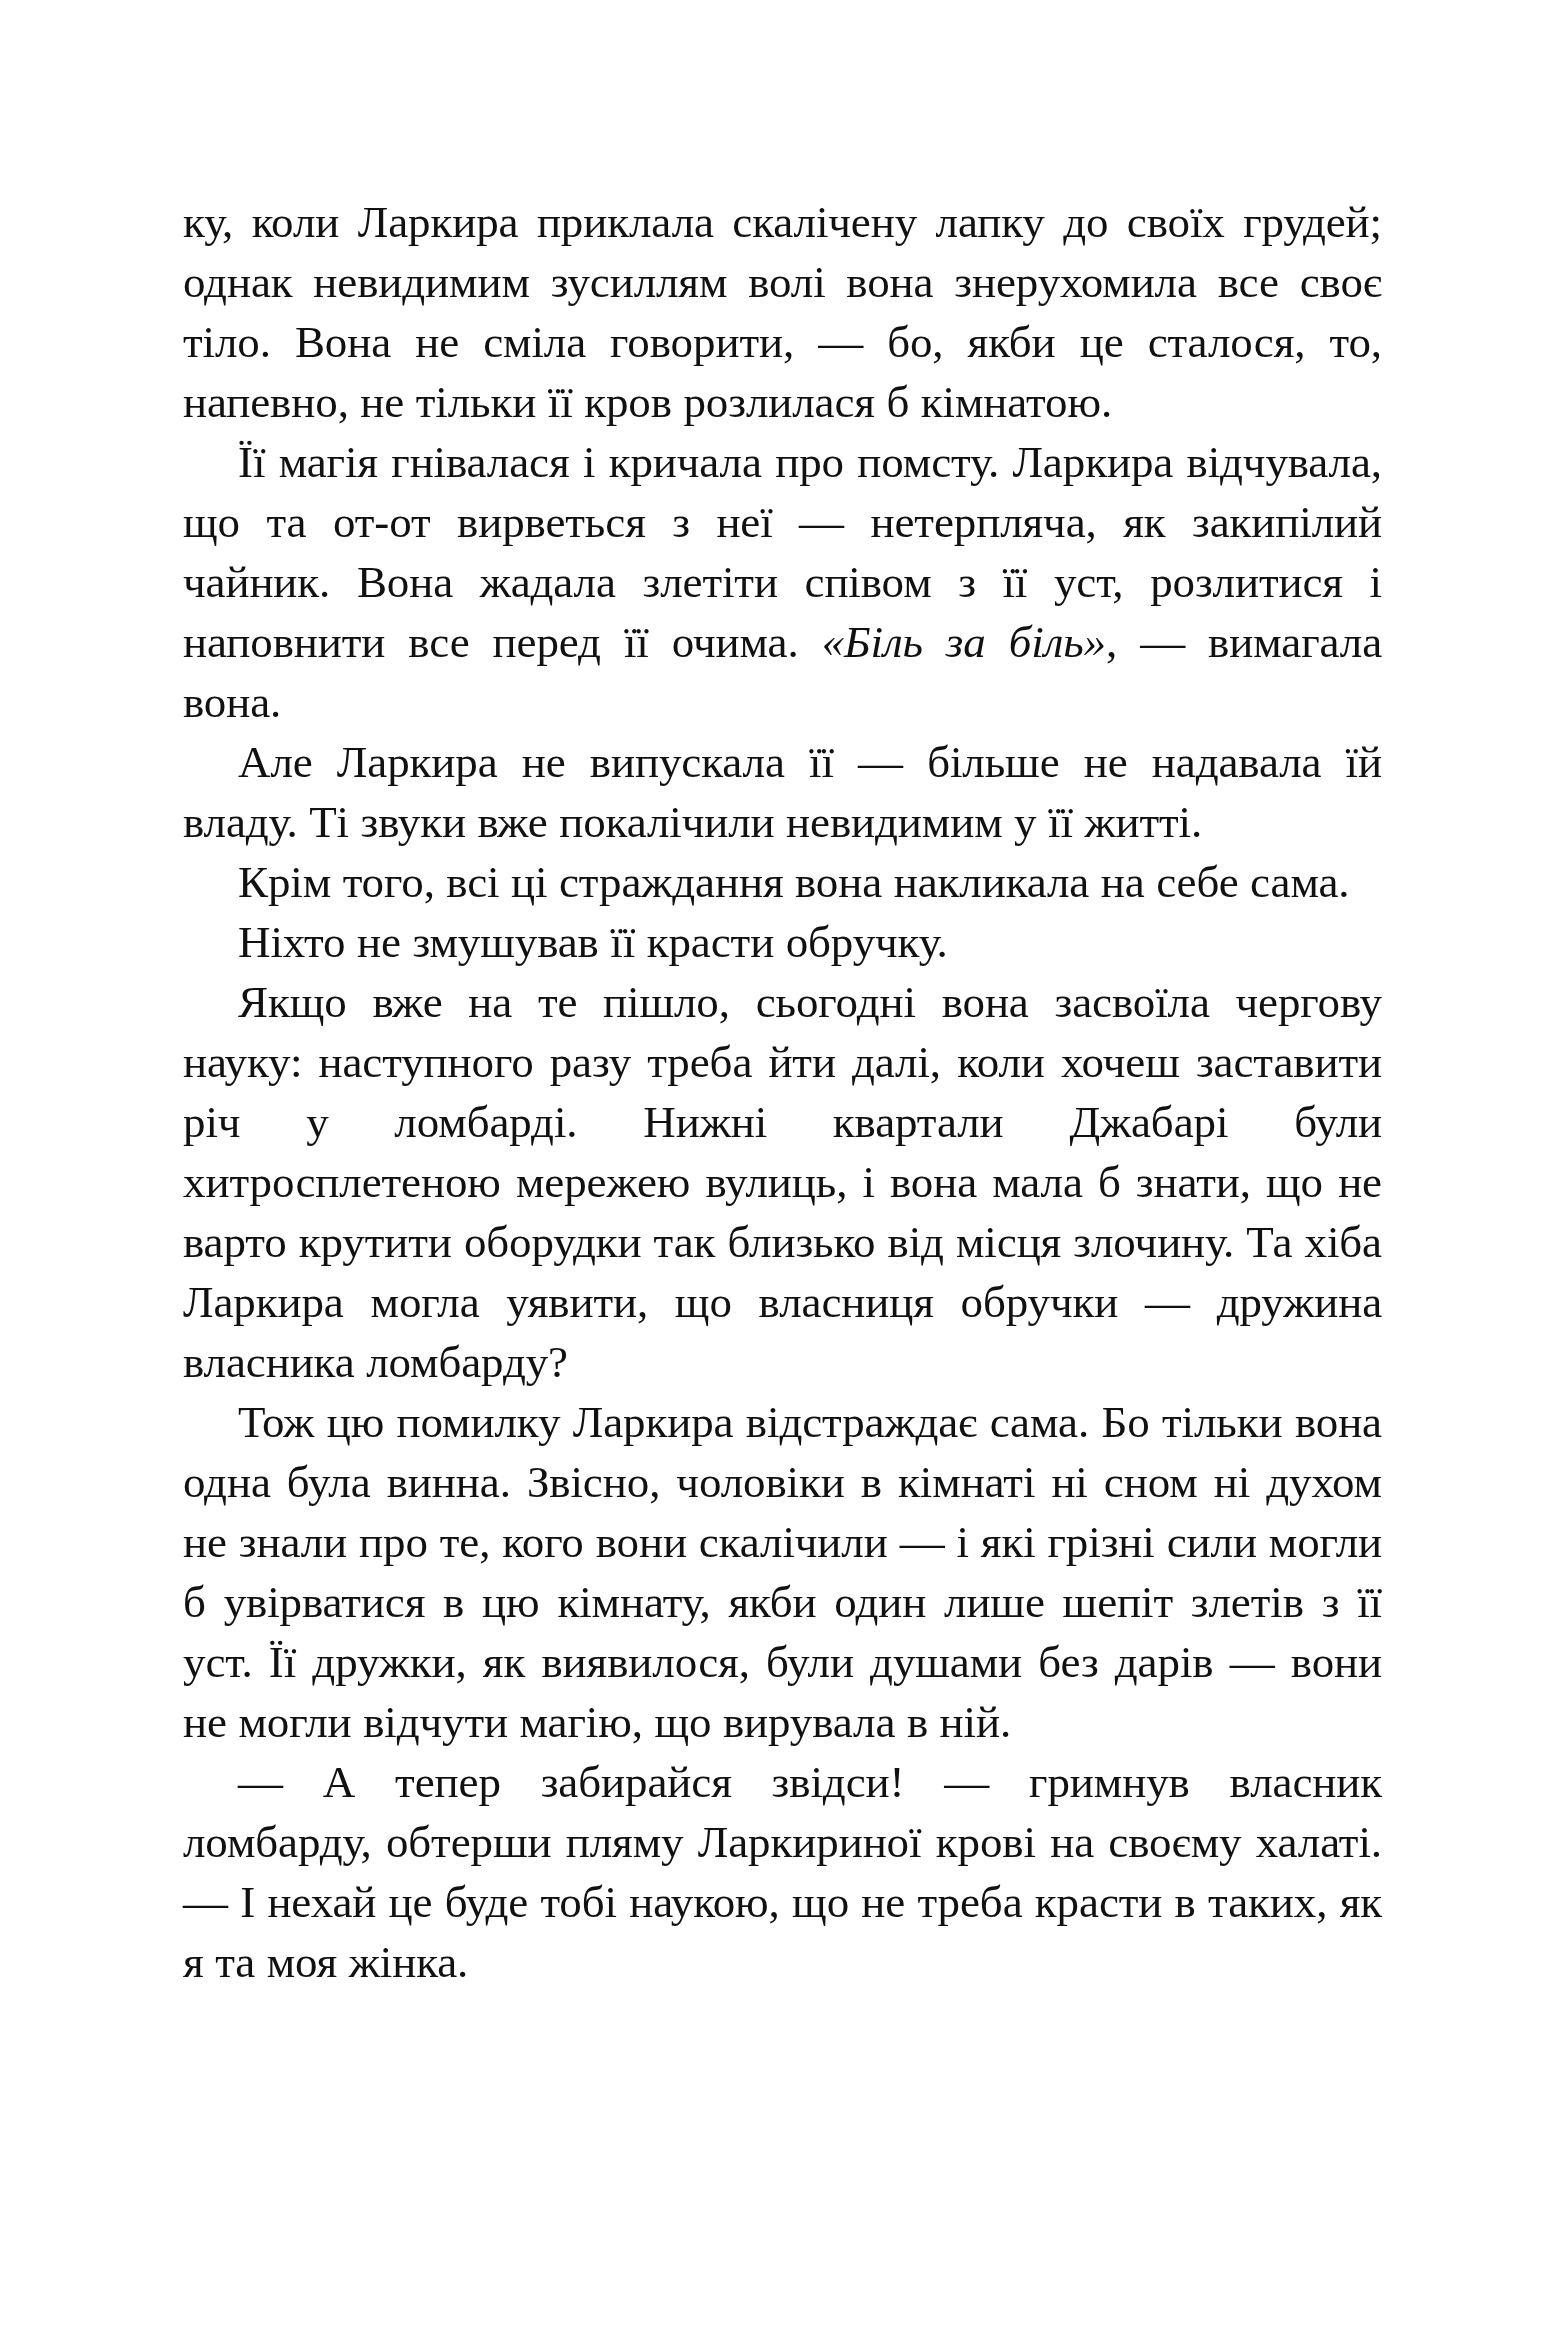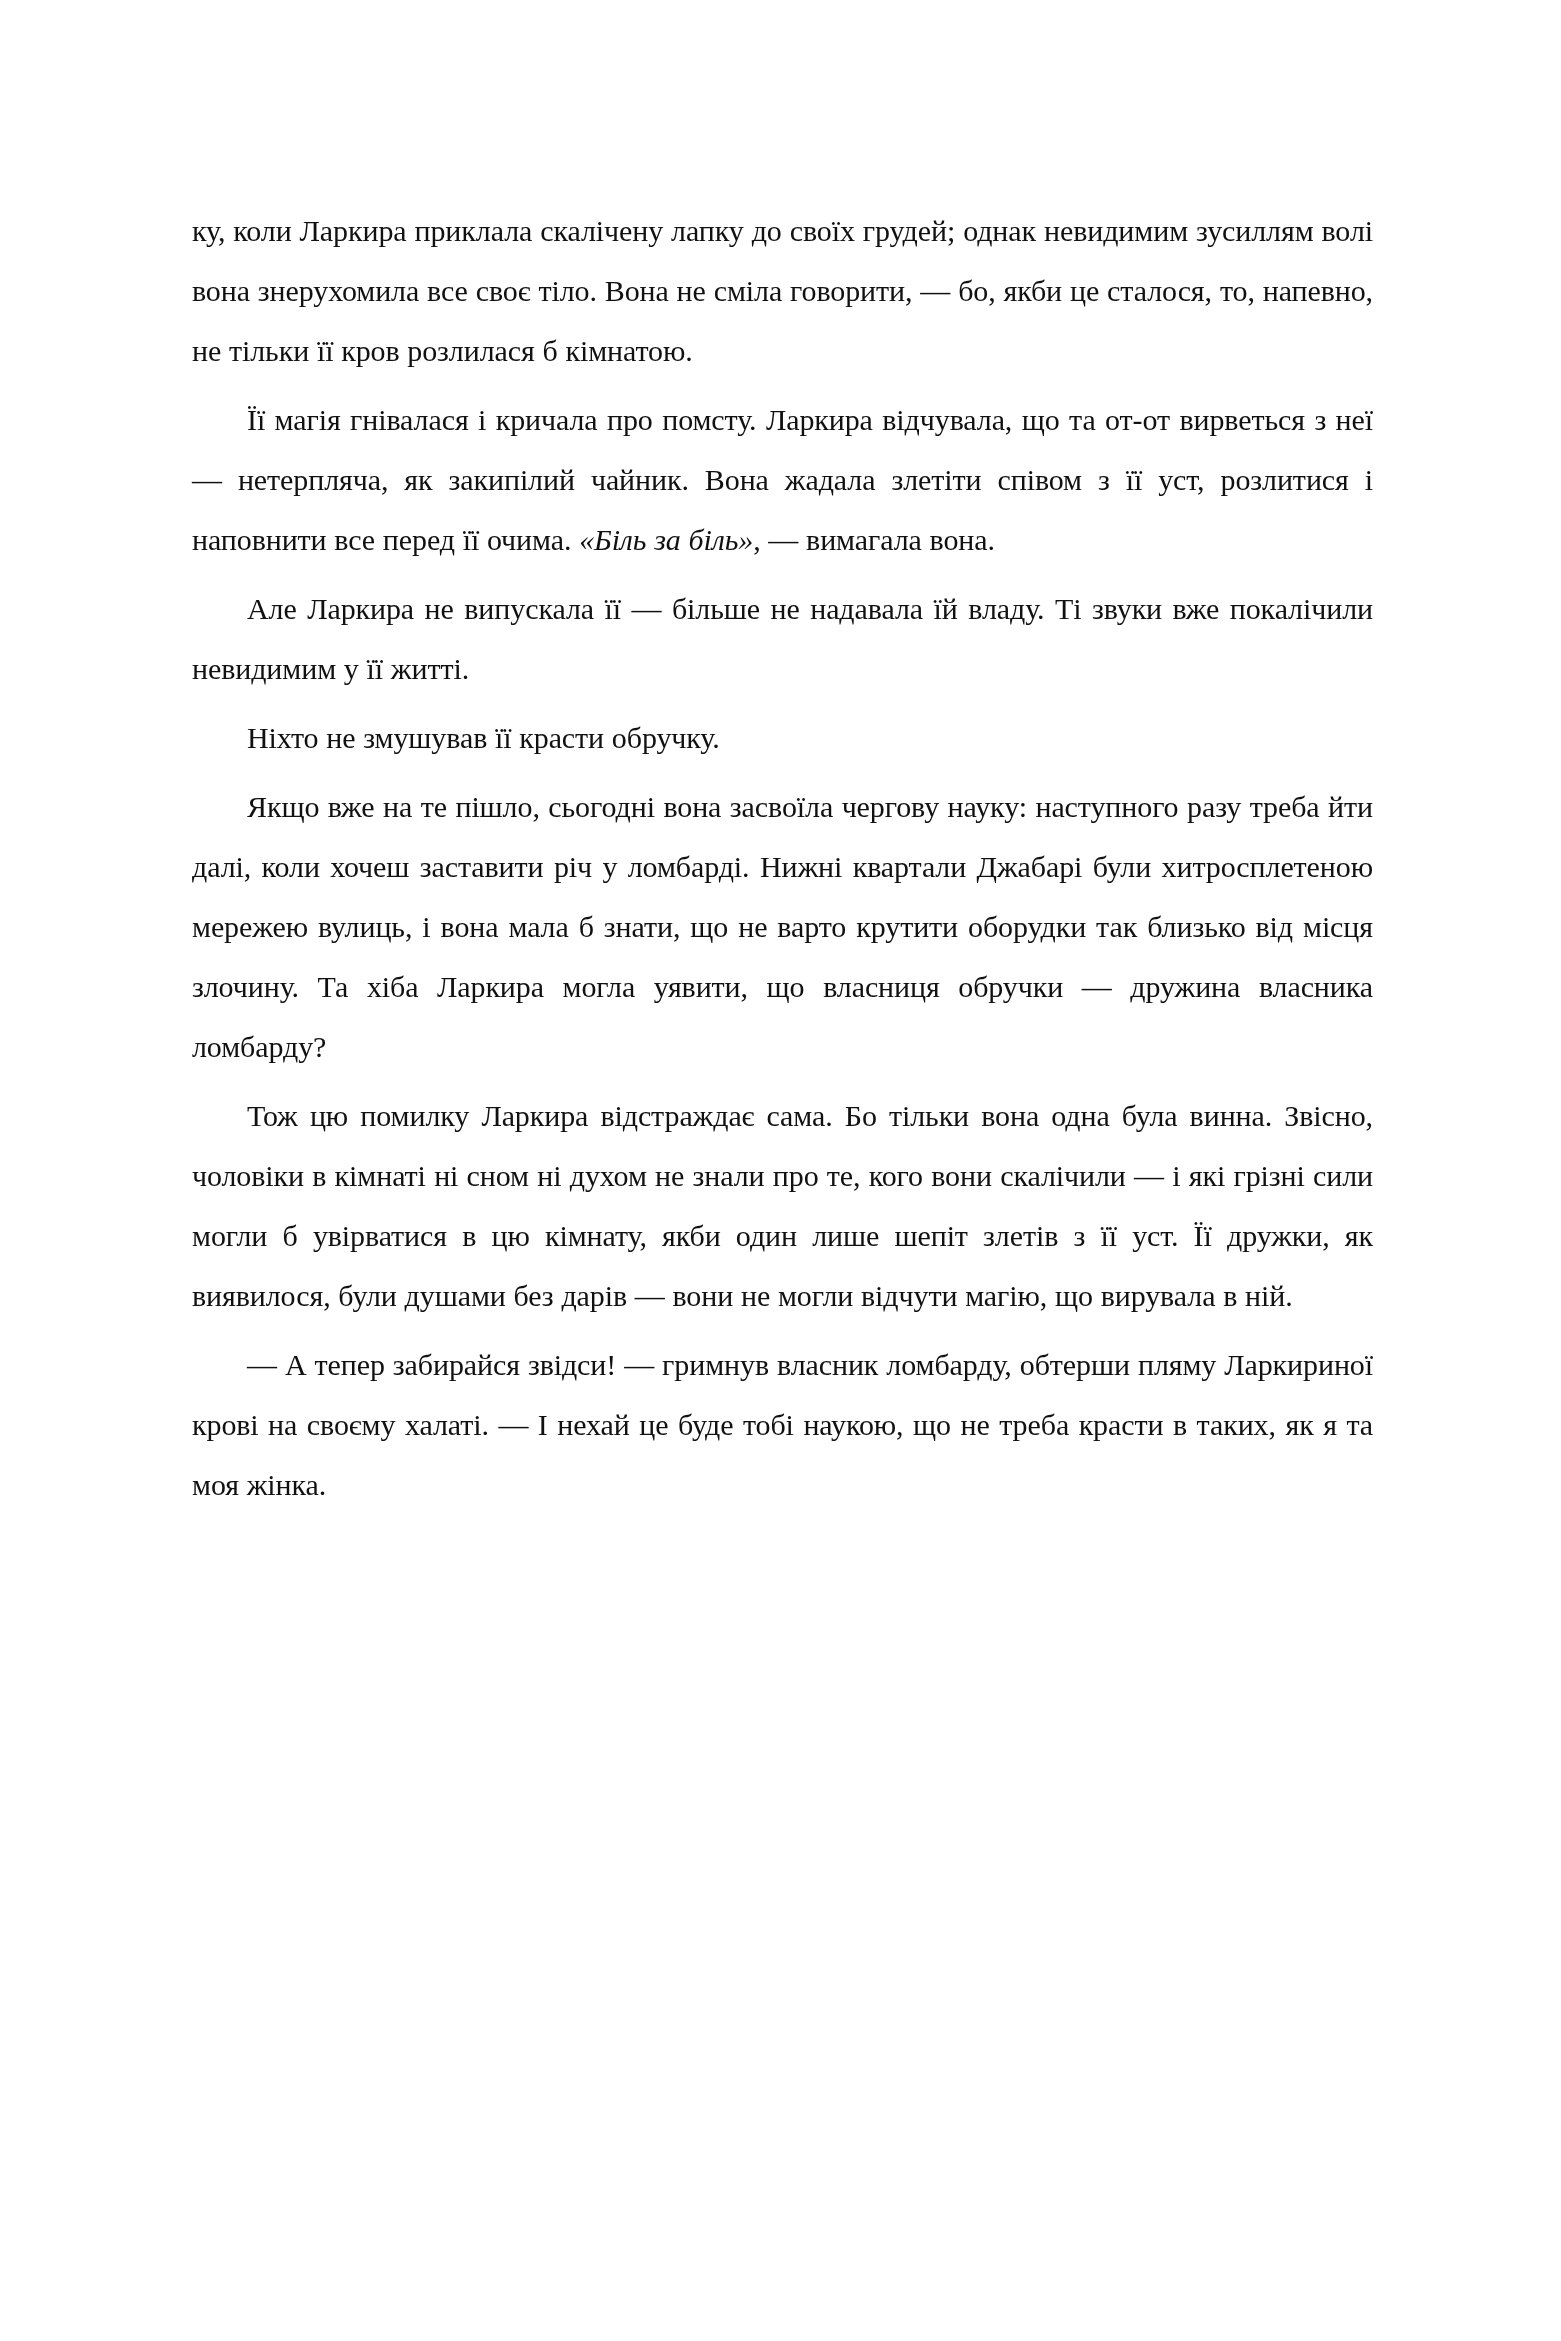--- a/index.html
+++ b/index.html
@@ -20,24 +20,24 @@
     box-sizing: border-box;
     overflow: hidden;
   }
   .text-column {
     position: absolute;
     left: 183px;
     top: 192px;
     width: 1199px;
   }
   .para {
-    margin: 9px;
+    margin: 0;
     text-align: justify;
     text-align-last: left;
-    font-size: 30px;
+    font-size: 45px;
     line-height: 60px;
     letter-spacing: -0.1px;
     word-spacing: 0.4px;
     hyphens: manual;
     -webkit-hyphens: manual;
   }
   .para.indent {
     text-indent: 55px;
   }
   .para.cont {
@@ -95,20 +95,21 @@
 <div class="page">
 
   <div class="text-column">
 
     <p class="para cont">ку, коли Ларкира приклала скалічену лапку до своїх грудей; однак невидимим зусиллям волі вона знерухомила все своє тіло. Вона не сміла говорити, — бо, якби це сталося, то, напевно, не тільки її кров розлилася б кімнатою.</p>
 
     <p class="para indent"><span>Її магія гнівалася і кричала про помсту. Ларкира відчувала, що та от-от вирветься з неї — нетерпляча, як закипілий чайник. Вона жадала злетіти співом з її уст, розлитися і наповнити все перед її очима. </span><em>«Біль за біль»</em><span>, — вимагала вона.</span></p>
 
     <p class="para indent">Але Ларкира не випускала її — більше не надавала їй владу. Ті звуки вже покалічили невидимим у її житті.</p>
 
+    <p class="para indent">Крім того, всі ці страждання вона накликала на себе сама.</p>
 
     <p class="para indent">Ніхто не змушував її красти обручку.</p>
 
     <p class="para indent">Якщо вже на те пішло, сьогодні вона засвоїла чергову науку: наступного разу треба йти далі, коли хочеш заставити річ у ломбарді. Нижні квартали Джабарі були хитросплетеною мережею вулиць, і вона мала б знати, що не варто крутити оборудки так близько від місця злочину. Та хіба Ларкира могла уявити, що власниця обручки — дружина власника ломбарду?</p>
 
     <p class="para indent">Тож цю помилку Ларкира відстраждає сама. Бо тільки вона одна була винна. Звісно, чоловіки в кімнаті ні сном ні духом не знали про те, кого вони скалічили — і які грізні сили могли б увірватися в цю кімнату, якби один лише шепіт злетів з її уст. Її дружки, як виявилося, були душами без дарів — вони не могли відчути магію, що вирувала в ній.</p>
 
     <p class="para indent">— А тепер забирайся звідси! — гримнув власник ломбарду, обтерши пляму Ларкириної крові на своєму халаті. — І нехай це буде тобі наукою, що не треба красти в таких, як я та моя жінка.</p>
 
 

